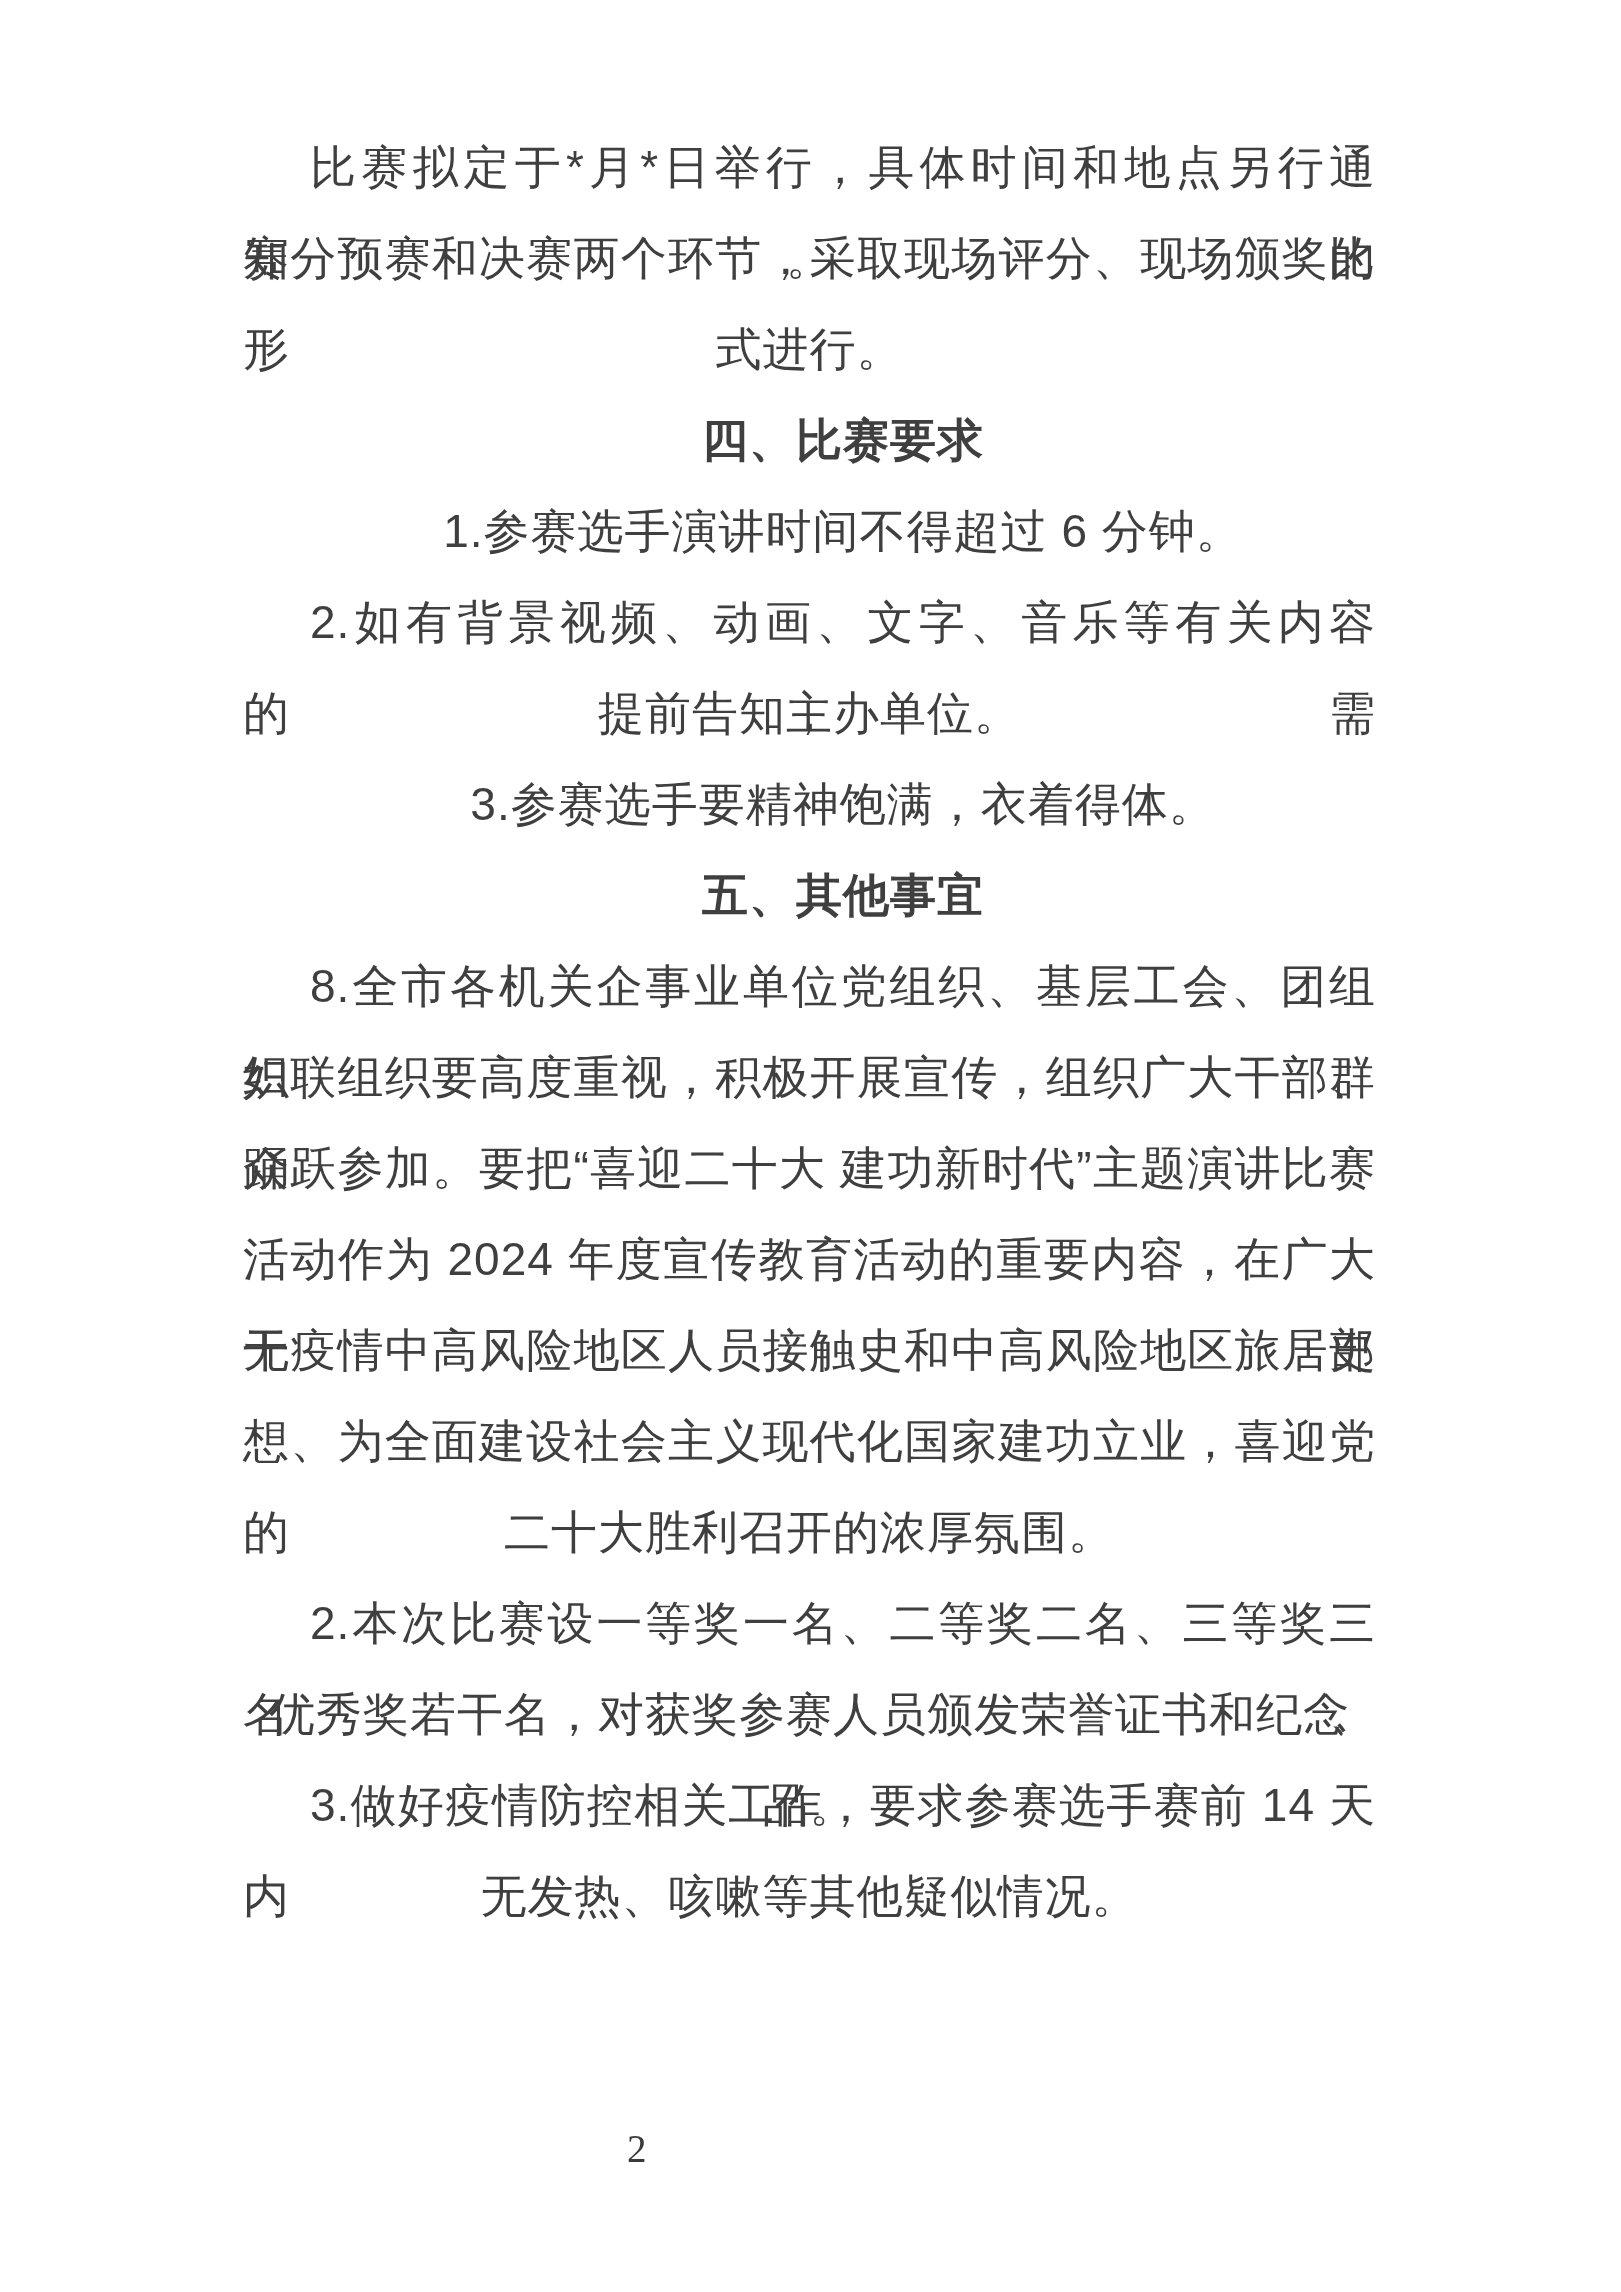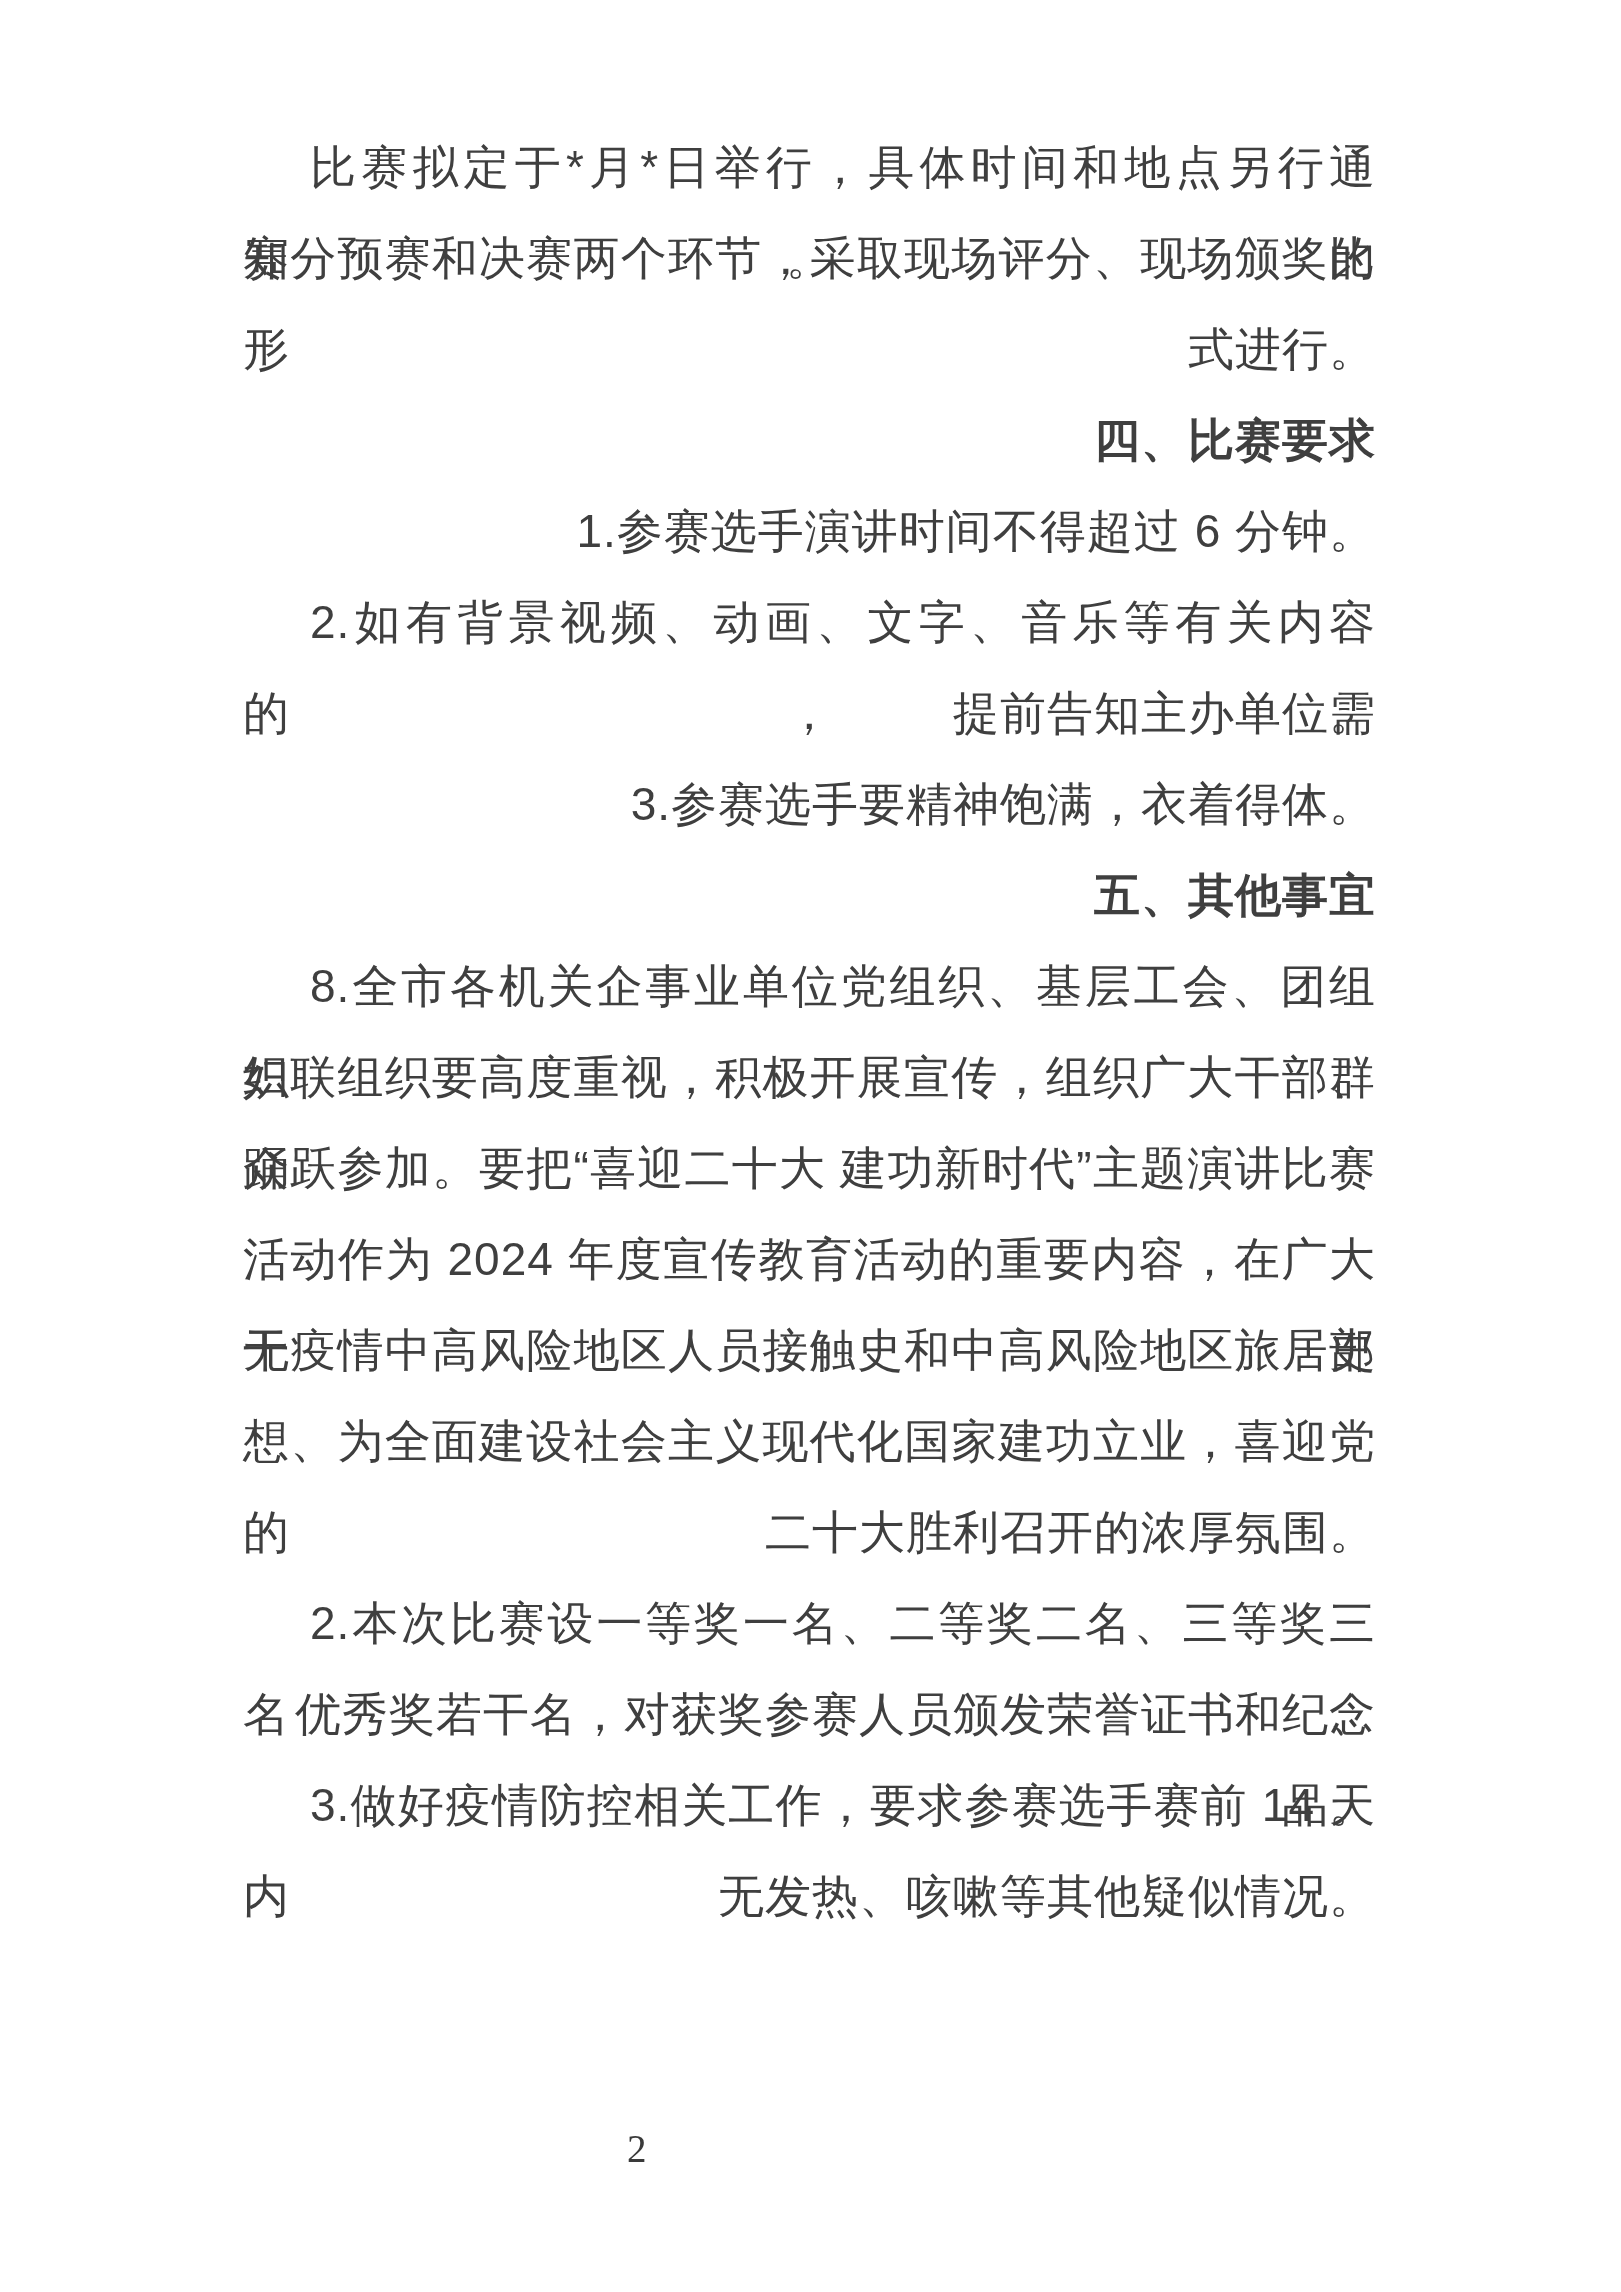--- a/index.html
+++ b/index.html
@@ -21,21 +21,21 @@
     left: 243px;
     top: 122px;
     width: 1133px;
     color: #3f3f3f;
   }
   .line {
     height: 91px;
     line-height: 91px;
     font-size: 46px;
     letter-spacing: 1px;
-    text-align: right;
+    text-align: center;
     overflow: visible;
   }
   
   .line.full {
     text-align: justify;
     text-align-last: justify;
   }
   
   .line.first {
     text-indent: 67px;

